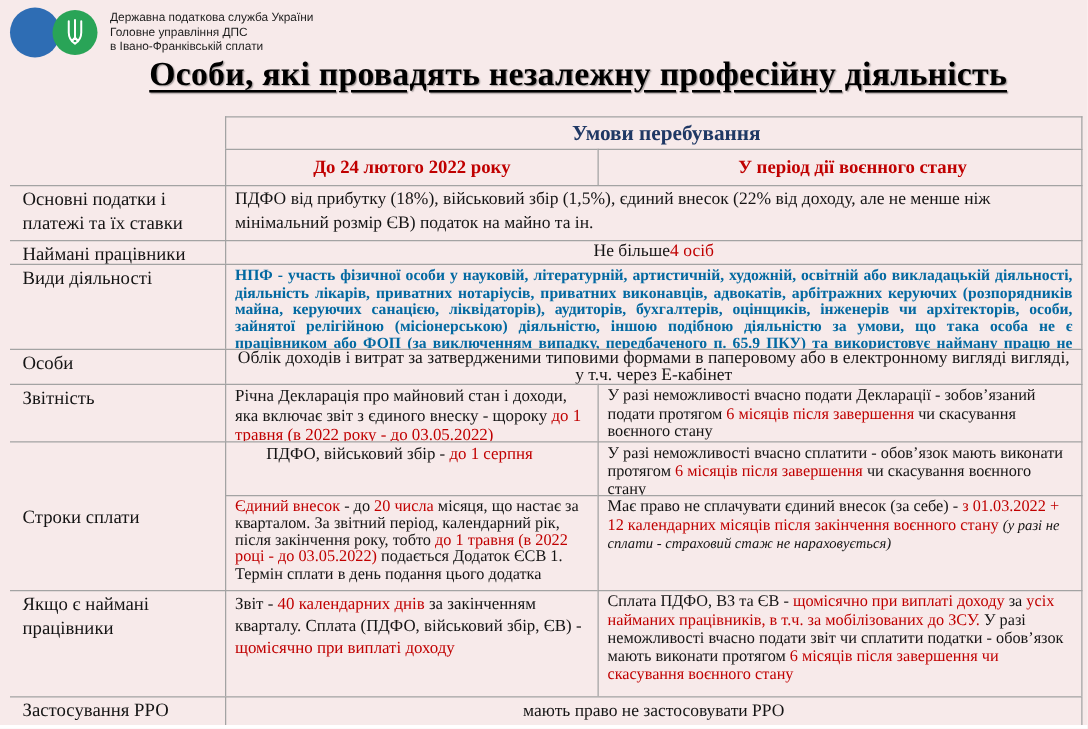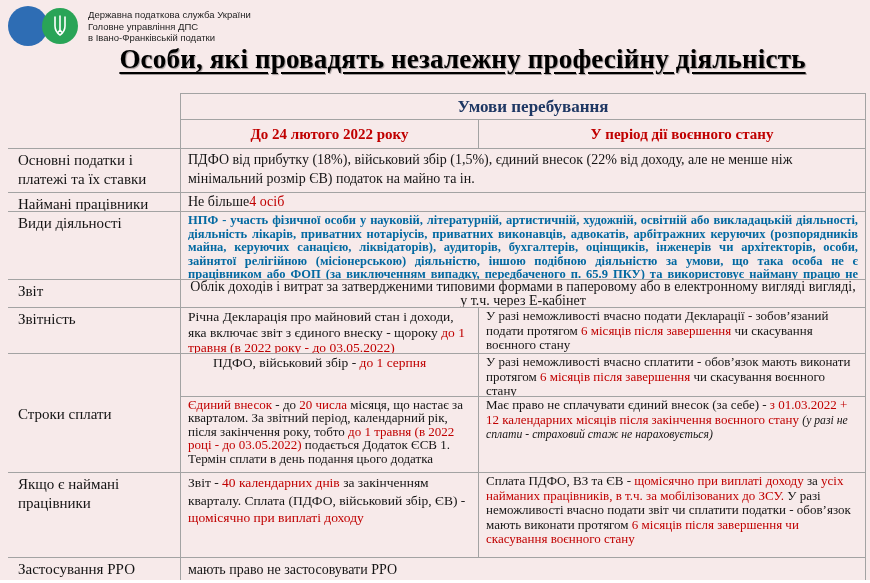--- a/index.html
+++ b/index.html
@@ -42,21 +42,21 @@
     grid-template-columns:172px 298px 1fr;
     grid-template-rows:26px 29px 44px 19px 68px 28px 46px 43px 76px 85px 26px;
   }
   .cell{box-sizing:border-box;overflow:hidden;border-top:1px solid var(--border);}
   .vline-l{border-left:1px solid var(--border);}
   .vline-r{border-right:1px solid var(--border);padding-left:20px;}
   .bline{border-bottom:1px solid var(--border);}
   .label{padding:2px 4px 0 10px;font-size:15px;line-height:1.25;}
   .label.vcenter{display:flex;align-items:center;}
   .content{padding:1px 7px 1px 7px;font-size:13.5px;line-height:1.16;}
-  .center{display:flex;align-items:center;justify-content:flex-start;text-align:center;}
+  .center{display:flex;align-items:center;justify-content:center;text-align:center;}
   .head{
     font-size:17px;font-weight:bold;color:var(--navy);
     display:flex;align-items:center;justify-content:center;
   }
   .subhead{
     font-size:15px;font-weight:bold;color:var(--red);
     display:flex;align-items:center;justify-content:center;text-align:center;
   }
   .taxes-c{font-size:14px;line-height:1.35;padding-top:2px;}
   .employees-c{font-size:14px;}
@@ -79,21 +79,21 @@
       <span class="circle blue"></span>
       <span class="circle green">
         <svg width="16" height="22" viewBox="0 0 16 22">
           <path d="M8 1 v14 M3 2 v9 c0 4 2 7 5 9 c3 -2 5 -5 5 -9 V2 M8 15 l-2.5 3 M8 15 l2.5 3" fill="none" stroke="#ffffff" stroke-width="1.6" stroke-linecap="round" stroke-linejoin="round"></path>
         </svg>
       </span>
     </div>
     <div class="org">
       <div>Державна податкова служба України</div>
       <div>Головне управління ДПС</div>
-      <div>в Івано-Франківській податки</div>
+      <div>в Івано-Франківській сплати</div>
     </div>
   </div>
 
   <div class="title">Особи, які провадять незалежну професійну діяльність</div>
 
   <div class="tbl">
 
     <div class="cell head vline-l vline-r" style="grid-area:1/2/2/4;">Умови перебування</div>
     <div class="cell subhead vline-l" style="grid-area:2/2/3/3;">До 24 лютого 2022 року</div>
     <div class="cell subhead vline-l vline-r" style="grid-area:2/3/3/4;">У період дії воєнного стану</div>
@@ -103,21 +103,21 @@
 
     <div class="cell label" style="grid-area:4/1/5/2;">Наймані працівники</div>
     <div class="cell content employees-c center vline-l vline-r" style="grid-area:4/2/5/4;">
         <span>Не більше </span>
         <span class="seg-red">4 осіб</span>
       </div>
 
     <div class="cell label" style="grid-area:5/1/6/2;">Види діяльності</div>
     <div class="cell content activities-c vline-l vline-r" style="grid-area:5/2/6/4;"><span>НПФ - участь фізичної особи у науковій, літературній, артистичній, художній, освітній або викладацькій діяльності, діяльність лікарів, приватних нотаріусів, приватних виконавців, адвокатів, арбітражних керуючих (розпорядників майна, керуючих санацією, ліквідаторів), аудиторів, бухгалтерів, оцінщиків, інженерів чи архітекторів, особи, зайнятої релігійною (місіонерською) діяльністю, іншою подібною діяльністю за умови, що така особа не є працівником або ФОП (за виключенням випадку, передбаченого п. 65.9 ПКУ) та використовує найману працю не більш як 4 фізичних осіб</span></div>
 
-    <div class="cell label" style="grid-area:6/1/7/2;">Звіт</div>
+    <div class="cell label" style="grid-area:6/1/7/2;">Особи</div>
     <div class="cell content accounting-c center vline-l vline-r" style="grid-area:6/2/7/4;">
         <span>Облік доходів і витрат за затвердженими типовими формами в паперовому або в електронному вигляді вигляді, у т.ч. через Е-кабінет</span>
       </div>
 
     <div class="cell label" style="grid-area:7/1/8/2;">Звітність</div>
     <div class="cell content vline-l" style="grid-area:7/2/8/3;"><span>Річна Декларація про майновий стан і доходи, яка включає звіт з єдиного внеску - щороку </span><span class="seg-red">до 1 травня (в 2022 року - до 03.05.2022)</span></div>
     <div class="cell content during-c vline-l vline-r" style="grid-area:7/3/8/4;"><span>У разі неможливості вчасно подати Декларації - зобов’язаний подати протягом </span><span class="seg-red">6 місяців після завершення</span><span> чи скасування воєнного стану</span></div>
 
     <div class="cell label vcenter" style="grid-area:8/1/10/2;">Строки сплати</div>
     <div class="cell content vline-l" style="grid-area:8/2/9/3;padding-left:32px;"><span>ПДФО, військовий збір - </span><span class="seg-red">до 1 серпня</span></div>

